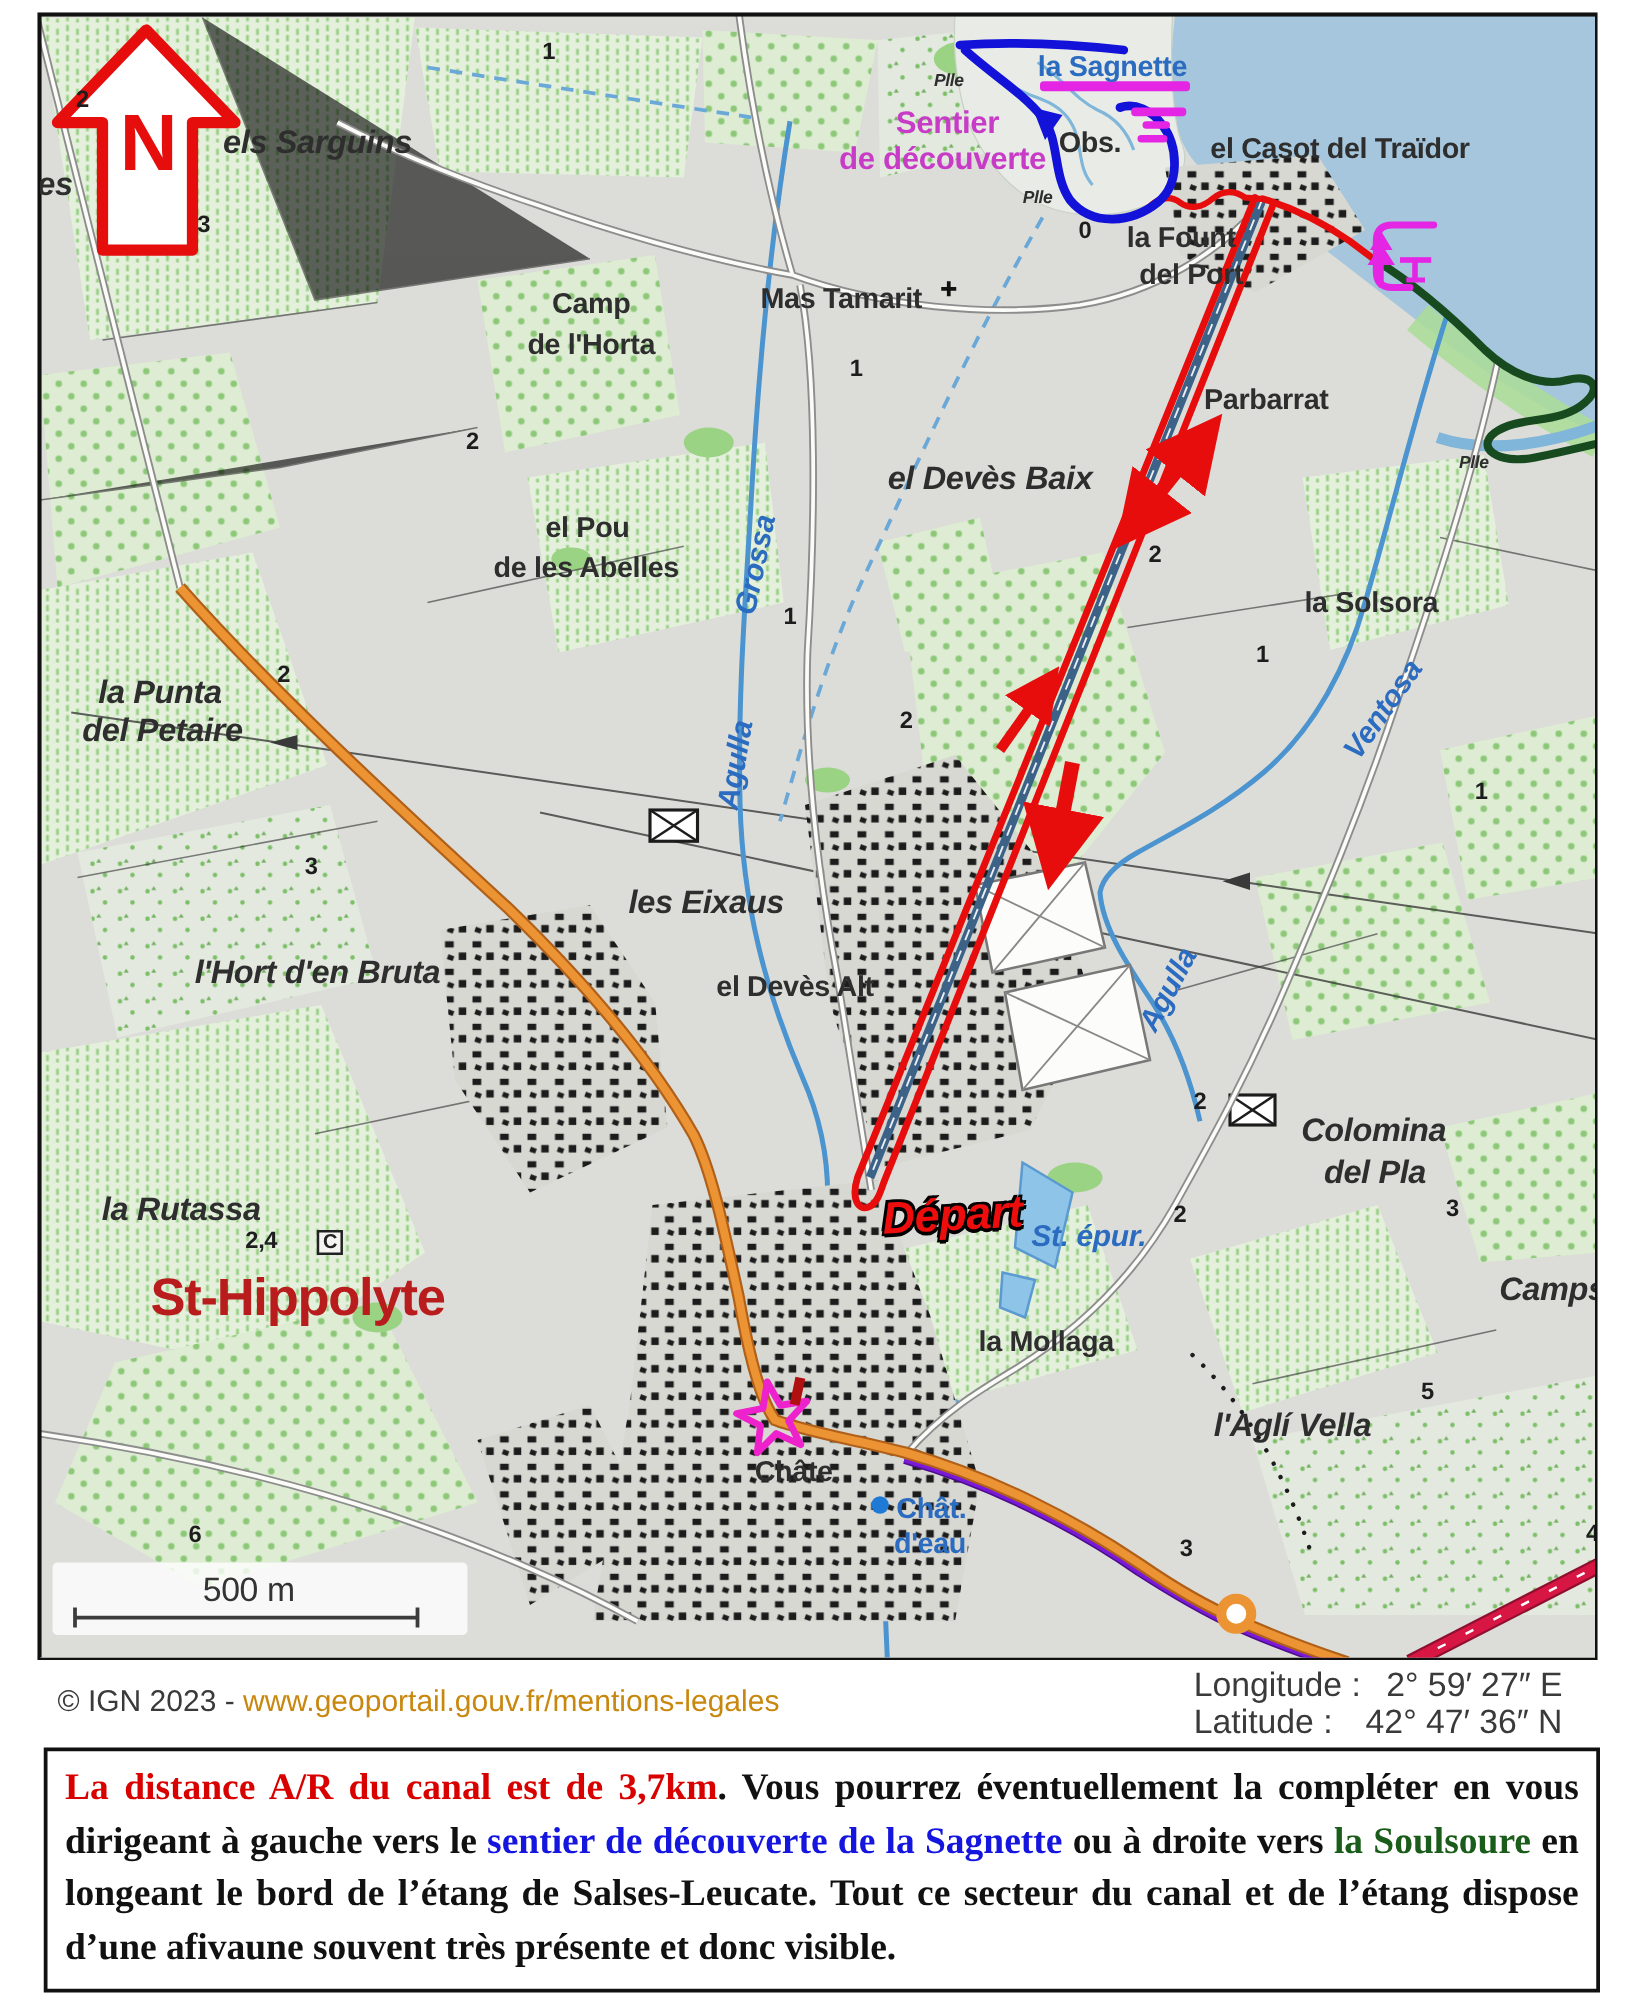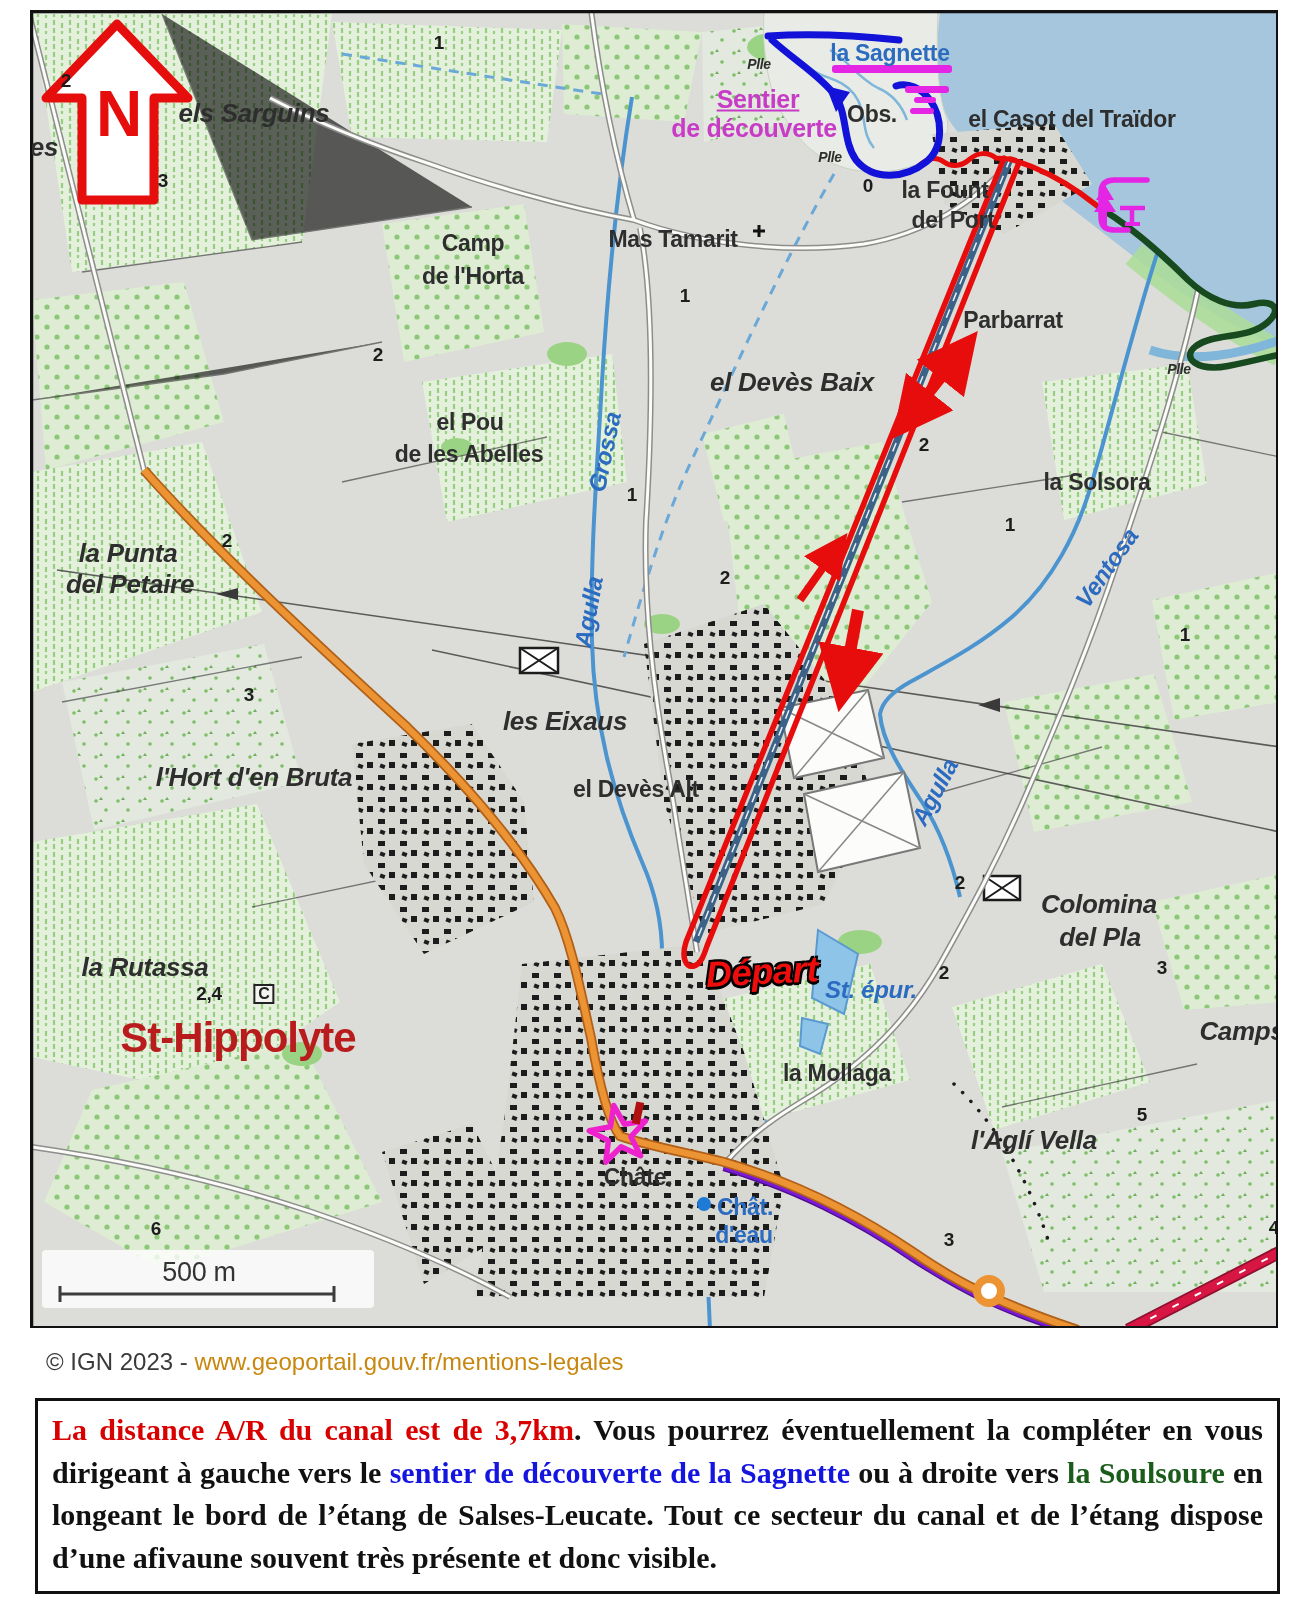--- a/index.html
+++ b/index.html
@@ -261,21 +261,21 @@
         <rect x="30" y="10" width="1248" height="1318" fill="none" stroke="#111" stroke-width="2.5"></rect>
       </svg>
 
       <span class="lbl compass-n" style="left: 117px; top: 112px; transform: translate(-50%, -50%);">N</span>
       <span class="lbl it big" style="left: 252px; top: 111px; transform: translate(-50%, -50%);">els Sarguins</span>
       <span class="lbl it big" style="left: 42px; top: 145px; transform: translate(-50%, -50%);">es</span>
       <span class="lbl" style="left: 471px; top: 241px; transform: translate(-50%, -50%);">Camp</span>
       <span class="lbl" style="left: 471px; top: 274px; transform: translate(-50%, -50%);">de l'Horta</span>
       <span class="lbl" style="left: 671px; top: 237px; transform: translate(-50%, -50%); text-align: right;">Mas Tamarit</span>
       <span class="lbl water" style="left: 888px; top: 51px; transform: translate(-50%, -50%);">la Sagnette</span>
-      <span class="lbl magenta" style="left: 756px; top: 97px; transform: translate(-50%, -50%); text-decoration: underline;">Sentier</span>
+      <span class="lbl magenta" style="left: 756px; top: 97px; transform: translate(-50%, -50%);">Sentier</span>
       <span class="lbl magenta" style="left: 752px; top: 126px; transform: translate(-50%, -50%);">de découverte</span>
       <span class="lbl" style="left: 870px; top: 112px; transform: translate(-50%, -50%);">Obs.</span>
       <span class="lbl it sm" style="left: 757px; top: 62px; transform: translate(-50%, -50%);">Plle</span>
       <span class="lbl it sm" style="left: 828px; top: 155px; transform: translate(-50%, -50%);">Plle</span>
       <span class="lbl it sm" style="left: 1177px; top: 367px; transform: translate(-50%, -50%);">Plle</span>
       <span class="lbl" style="left: 1070px; top: 117px; transform: translate(-50%, -50%);">el Casot del Traïdor</span>
       <span class="lbl" style="left: 943px; top: 188px; transform: translate(-50%, -50%);">la Fount</span>
       <span class="lbl" style="left: 951px; top: 218px; transform: translate(-50%, -50%);">del Port</span>
       <span class="lbl" style="left: 1011px; top: 318px; transform: translate(-50%, -50%);">Parbarrat</span>
       <span class="lbl it big" style="left: 790px; top: 380px; transform: translate(-50%, -50%);">el Devès Baix</span>
@@ -327,18 +327,26 @@
       <span class="lbl num" style="left: 1272px; top: 1225px; transform: translate(-50%, -50%);">4</span>
       <span class="lbl num" style="left: 247px; top: 692px; transform: translate(-50%, -50%);">3</span>
       <span class="lbl num" style="left: 225px; top: 538px; transform: translate(-50%, -50%);">2</span>
     </div>
   </div>
 
   <div class="footer-credit">
     <span>© IGN 2023 - </span><a href="#">www.geoportail.gouv.fr/mentions-legales</a>
   </div>
   <div class="coords">
+    <div class="row">
+      <span>Longitude :</span>
+      <span>2° 59′ 27″ E</span>
+    </div>
+    <div class="row">
+      <span>Latitude :</span>
+      <span>42° 47′ 36″ N</span>
+    </div>
   </div>
 
   <div id="note">
     <span class="seg-red">La distance A/R du canal est de 3,7km</span><span>. Vous pourrez éventuellement la compléter en vous dirigeant à gauche vers le </span><span class="seg-blue">sentier de découverte de la Sagnette</span><span> ou à droite vers </span><span class="seg-green">la Soulsoure</span><span> en longeant le bord de l’étang de Salses-Leucate. Tout ce secteur du canal et de l’étang dispose d’une afivaune souvent très présente et donc visible.</span>
   </div>
 </div>
 
 </body></html>

